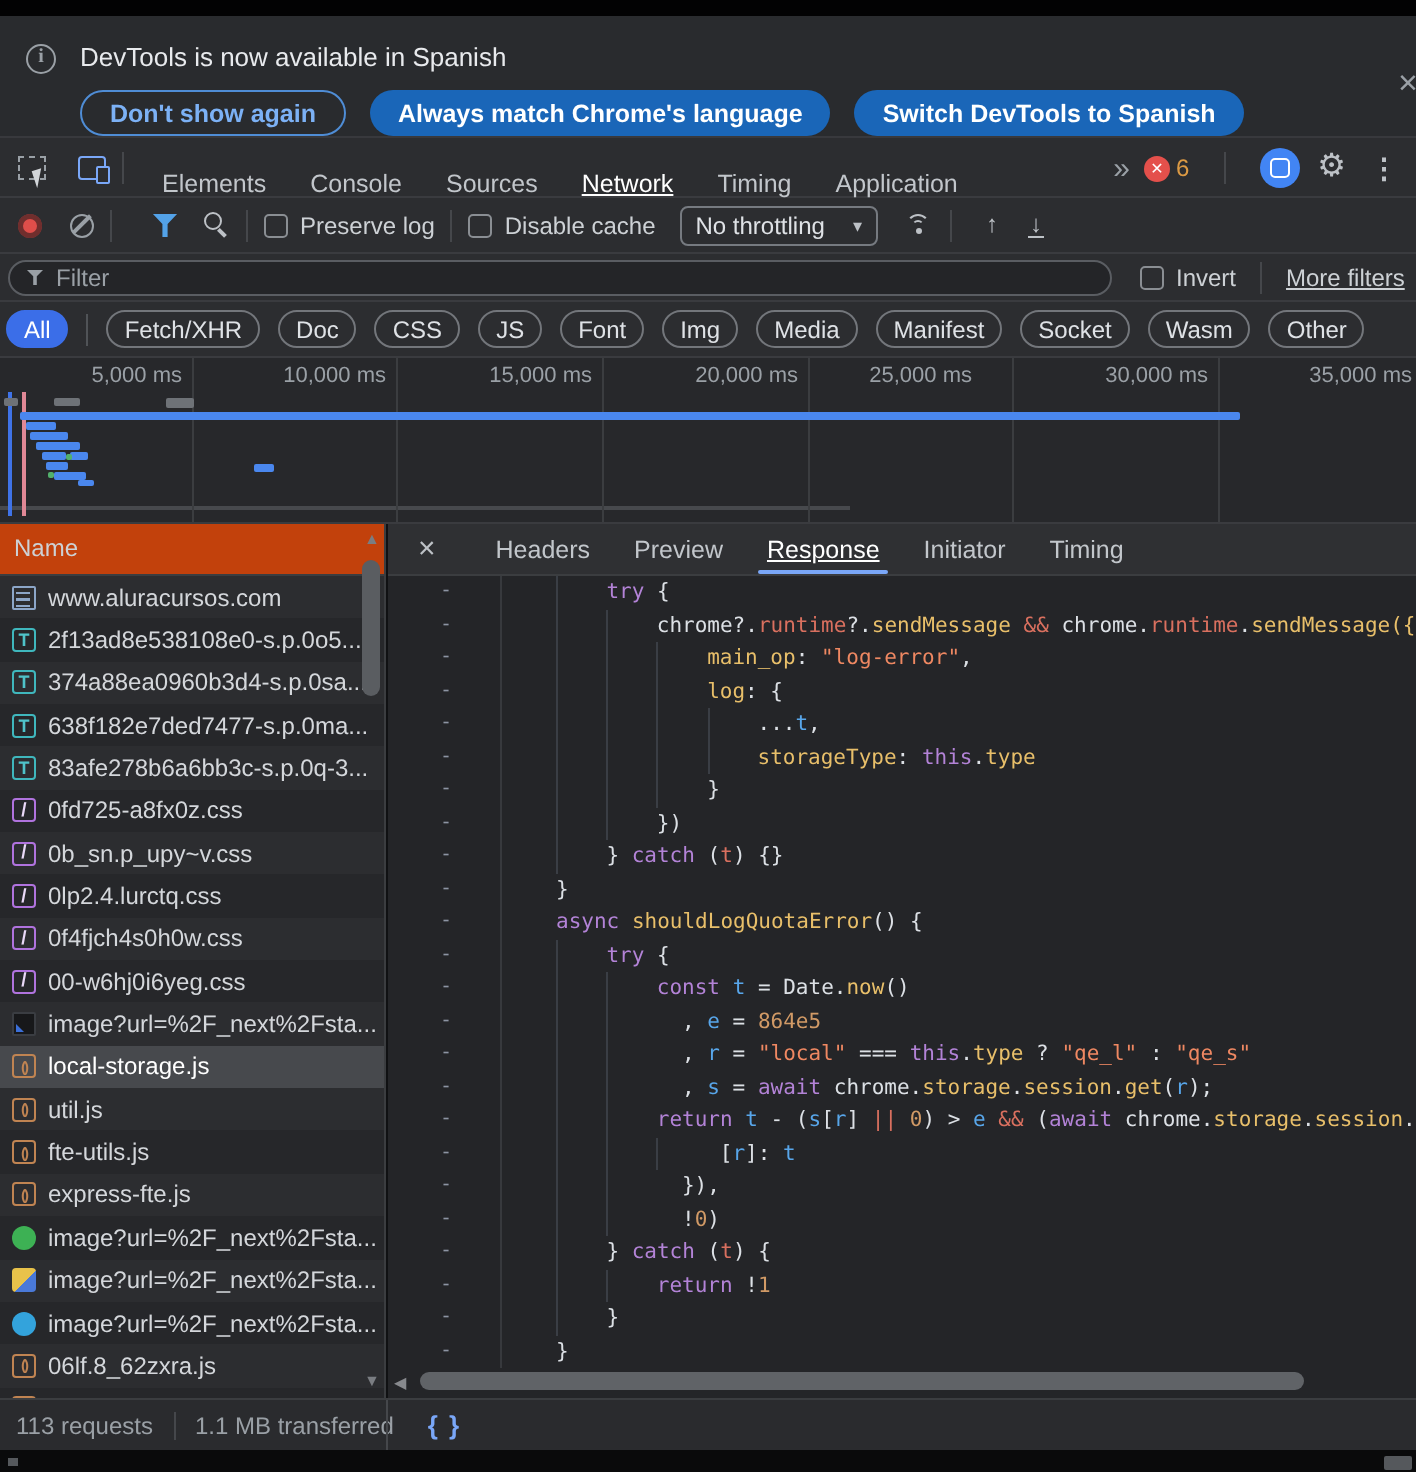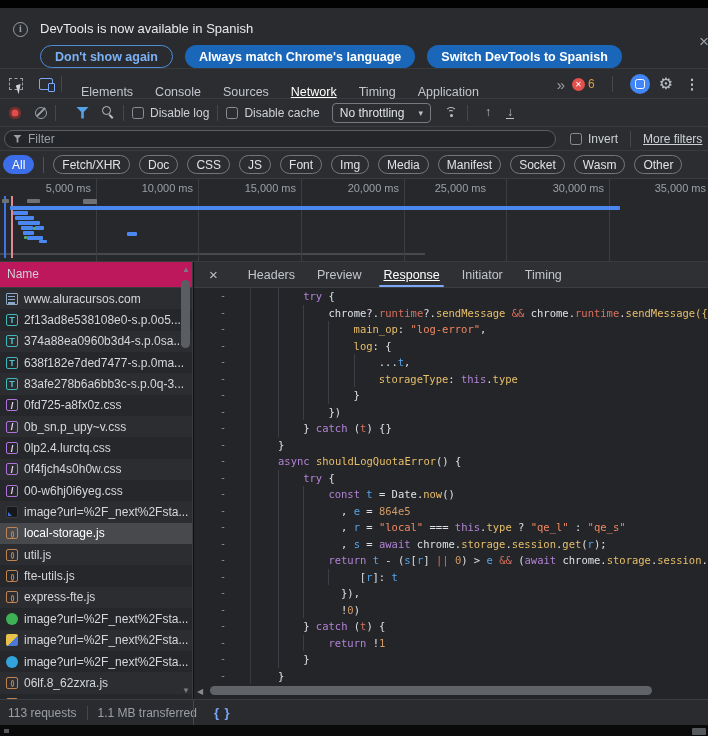--- a/index.html
+++ b/index.html
@@ -79,21 +79,21 @@
   
   #waterfall { left:0; top:179px; width:708px; height:83px; background:#27282b; border-bottom:1px solid #3a3b3f; overflow:hidden; }
   .gridline { position:absolute; top:0; width:1px; height:83px; background:#3b3d40; }
   .ticklabel { position:absolute; top:3px; width:90px; text-align:right; font-size:11px; color:#9aa0a6; white-space:nowrap; }
   .wbar { position:absolute; border-radius:1px; }
   .wvline { position:absolute; top:17px; width:1.5px; height:62px; }
   #wf-hairline { position:absolute; left:0; top:74px; width:425px; height:2px; background:#47494d; }
 
   
   #leftpanel { left:0; top:262px; width:193px; height:437px; background:#26272a; border-right:1px solid #3b3d40; overflow:hidden; }
-  #name-header { position:absolute; left:0; top:0; width:100%; height:26px; background:#be185d; border-bottom:1px solid #3b3d40; font-size:12px; color:#cdd1d5; line-height:25px; padding-left:7px; }
+  #name-header { position:absolute; left:0; top:0; width:100%; height:26px; background:#c2410c; border-bottom:1px solid #3b3d40; font-size:12px; color:#cdd1d5; line-height:25px; padding-left:7px; }
   #req-rows { position:absolute; left:0; top:26px; width:100%; height:411px; overflow:hidden; }
   .req-row { height:21.35px; display:flex; align-items:center; gap:6px; padding-left:6px; font-size:12px; color:#d4d7db; white-space:nowrap; overflow:hidden; }
   .req-row:nth-child(odd) { background:#2c2d30; }
   .req-row:nth-child(even) { background:#26272a; }
   .req-row.selected { background:#47494d; color:#ffffff; }
   .fic { flex:0 0 auto; width:12px; height:12px; position:relative; display:flex; align-items:center; justify-content:center; font-weight:bold; }
   .fic.doc { border:1.5px solid #8ca6c8; border-radius:1px; background:repeating-linear-gradient(to bottom,transparent 0 2px,#8ca6c8 2px 3.2px); background-size:7px 100%; background-position:1px 0; background-repeat:no-repeat; }
   .fic.font { border:1.5px solid #3fb7bd; border-radius:2px; color:#4fc3c9; font-size:9px; }
   .fic.css { border:1.5px solid #b073de; border-radius:2px; color:#ead9f8; font-size:9.5px; }
   .fic.js { border:1.5px solid #c08452; border-radius:2px; color:#c08452; font-size:7.5px; letter-spacing:-1px; }
@@ -187,21 +187,21 @@
       <i></i>
     </span>
   <span class="vdiv"></span>
   <span id="filter-toggle"></span>
   <span class="search-ic" id="net-search">
       <b></b>
       <i></i>
     </span>
   <span class="vdiv"></span>
   <span class="cb"></span>
-  <span class="tool-label">Disable log</span>
+  <span class="tool-label">Preserve log</span>
   <span class="vdiv"></span>
   <span class="cb"></span>
   <span class="tool-label">Disable cache</span>
   <span id="throttle-select">
     <span>No throttling</span>
     <b>▾</b>
   </span>
   <span id="net-cond">
       <b></b>
       <u></u>

